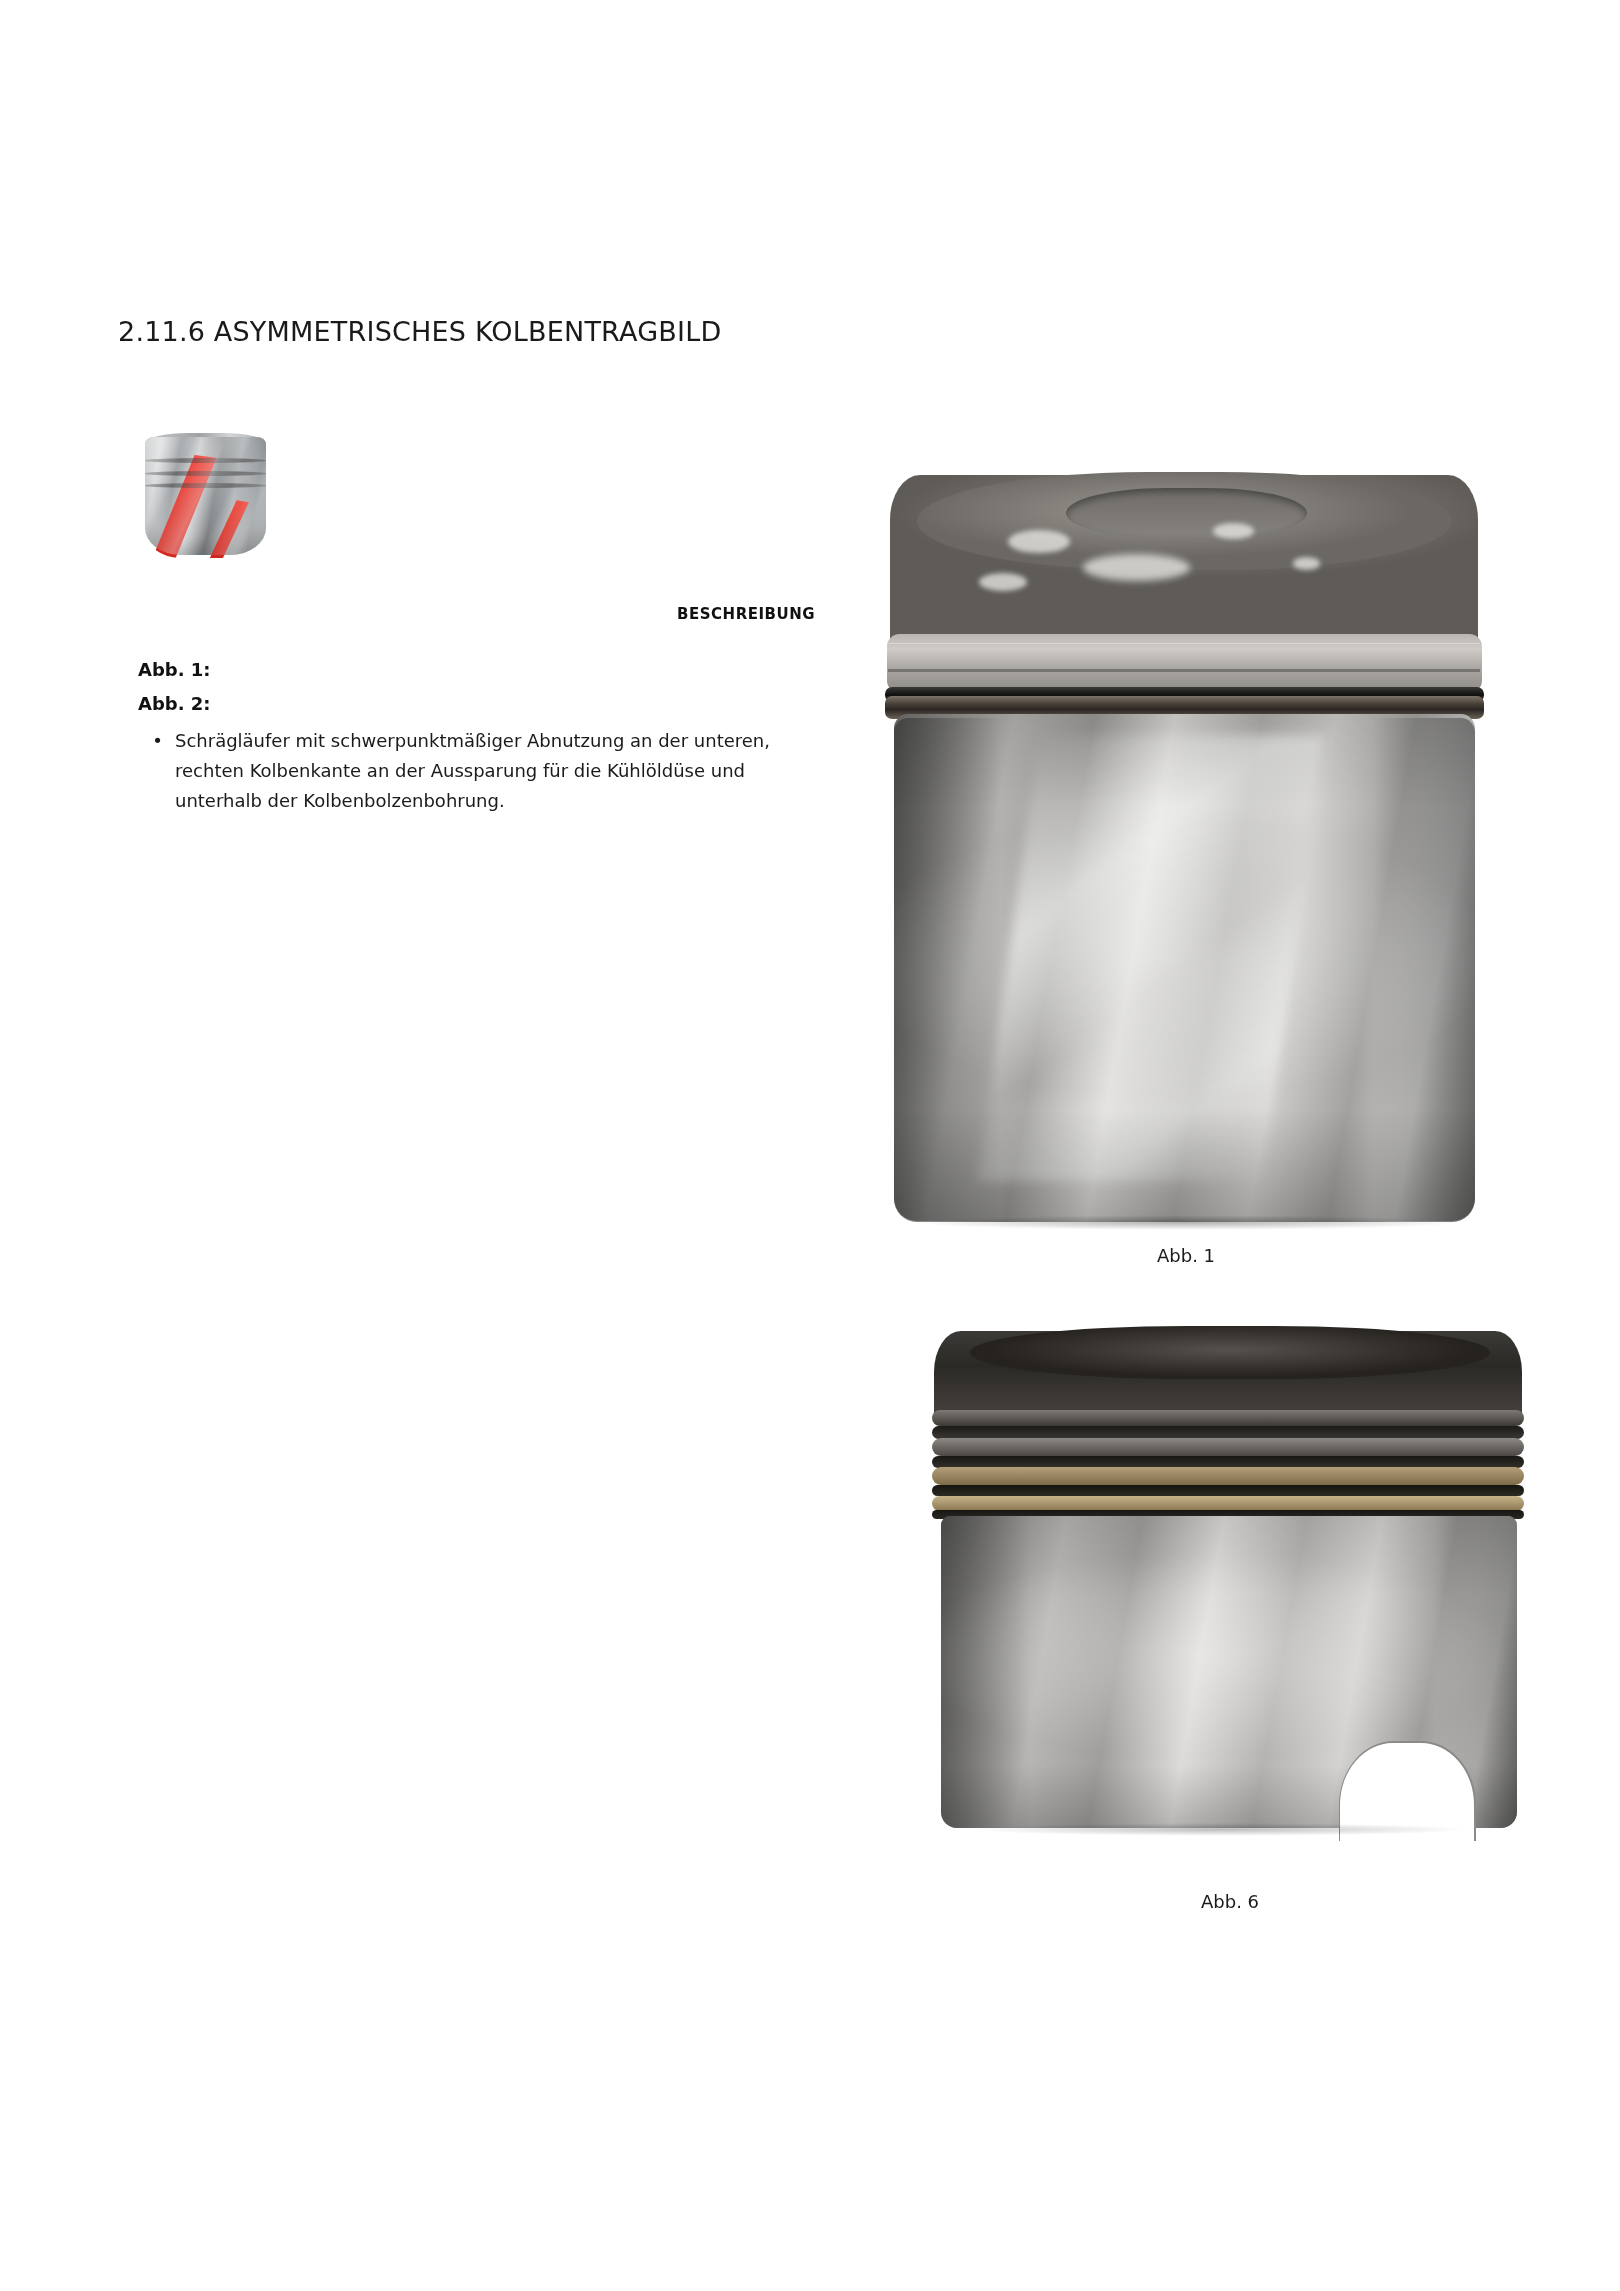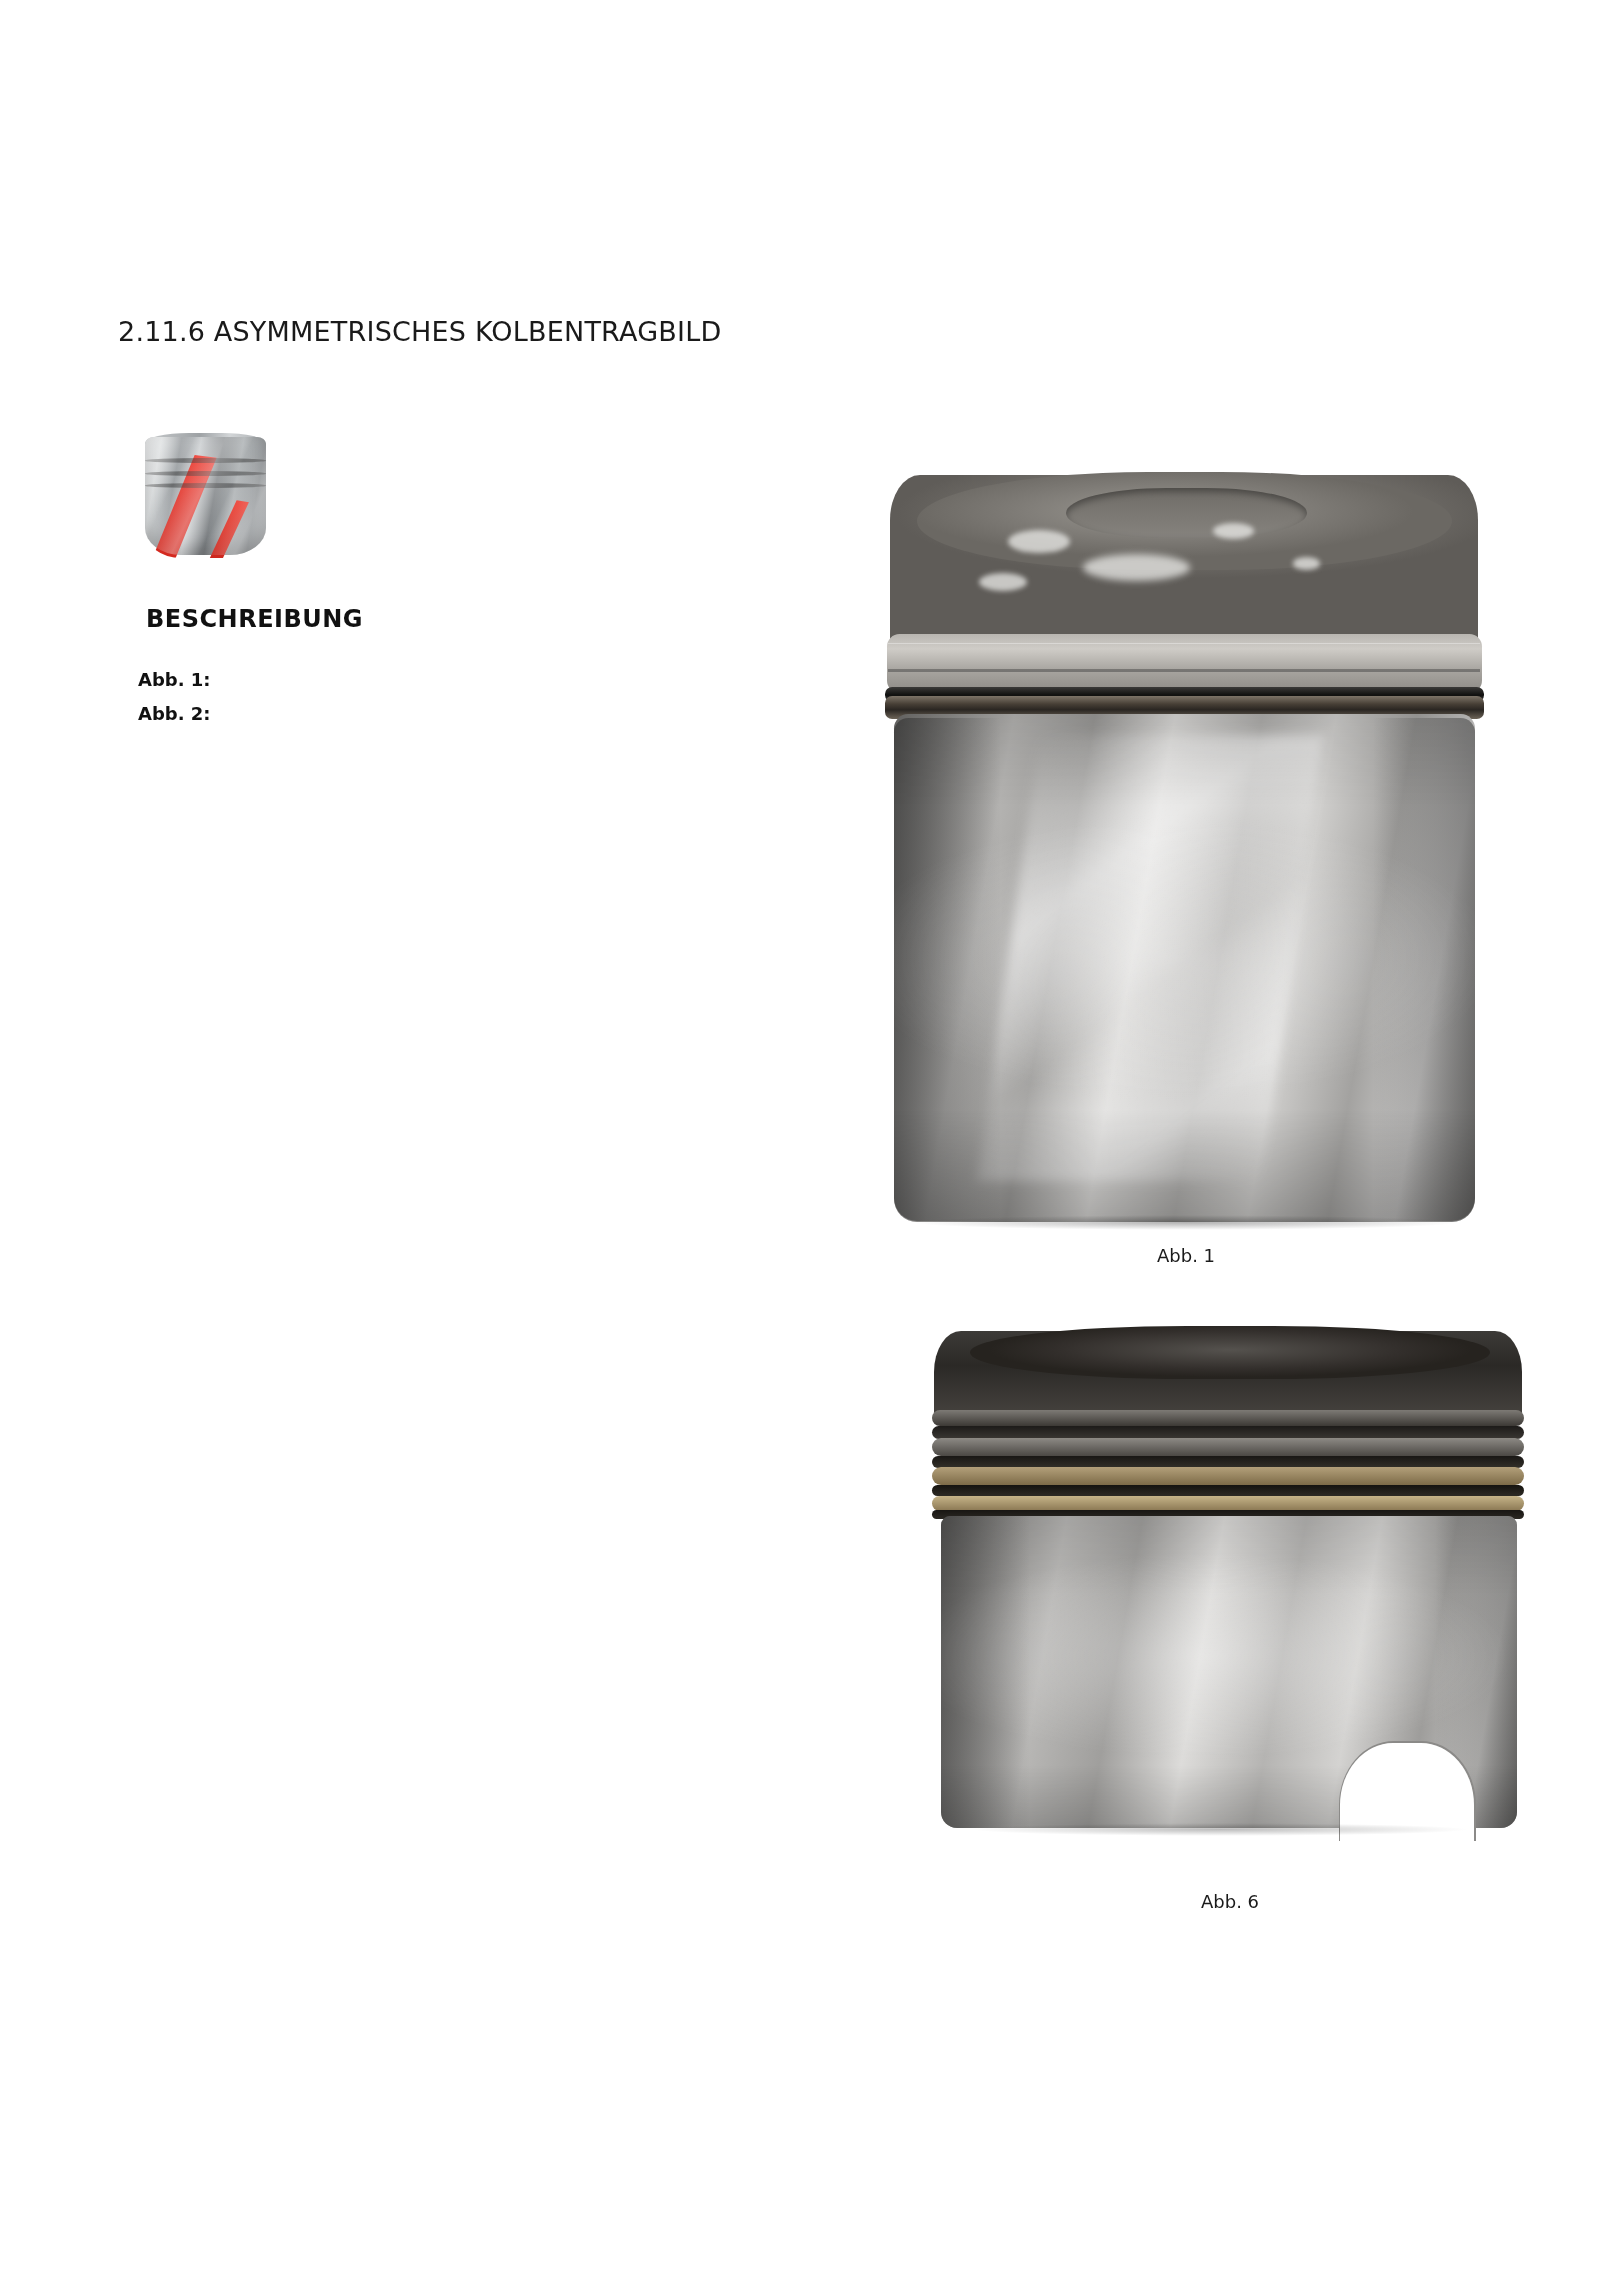--- a/index.html
+++ b/index.html
@@ -117,25 +117,26 @@
     top: 9px;
     width: 121px;
     height: 118px;
     border-radius: 9px 9px 36px 36px / 7.1px 7.1px 27px 27px;
     background: linear-gradient(115deg, rgba(255,255,255,0.55) 0%, rgba(255,255,255,0) 28%,
       rgba(255,255,255,0.35) 46%, rgba(255,255,255,0) 62%, rgba(255,255,255,0.3) 82%, rgba(255,255,255,0) 100%);
     pointer-events: none;
   }
 
   .section-label {
-    font-size: 24px;
+    font-size: 15px;
     font-weight: bold;
     letter-spacing: 0.5px;
     color: #111;
     margin: 0 0 36px 8px;
+    text-align: right;
   }
 
   .fig-label {
     font-size: 18px;
     font-weight: bold;
     color: #111;
     margin: 0 0 12.5px 0;
   }
 
   ul.bullets {
@@ -440,20 +441,23 @@
       <div class="thumb-groove g2"></div>
       <div class="thumb-groove g3"></div>
       <div class="thumb-shine"></div>
     </div>
 
     <h2 class="section-label">BESCHREIBUNG</h2>
 
     <h3 class="fig-label">Abb. 1:</h3>
 
     <h3 class="fig-label">Abb. 2:</h3>
+    <ul class="bullets">
+      <li>Schrägläufer mit schwerpunktmäßiger Abnutzung an der unteren, rechten Kolbenkante an der Aussparung für die Kühlöldüse und unterhalb der Kolbenbolzenbohrung.</li>
+    </ul>
 
   </div>
 
   <figure class="figure fig1">
     <div class="photo">
       <div class="p1-crown"></div>
       <div class="p1-crown-top"></div>
       <div class="p1-bowl"></div>
 
       <div class="p1-speck" style="left:134px; top:62px; width:62px; height:23px; filter:blur(2.7px);"></div>

